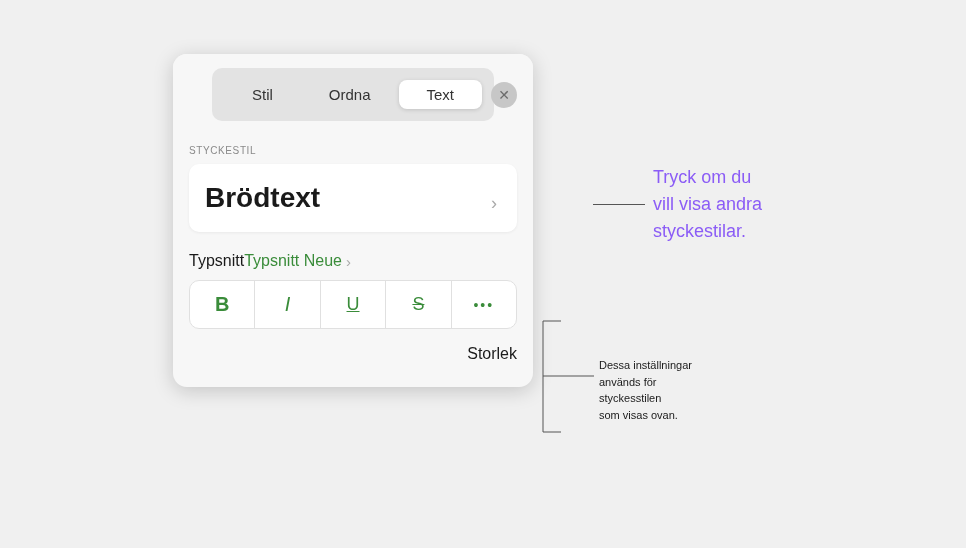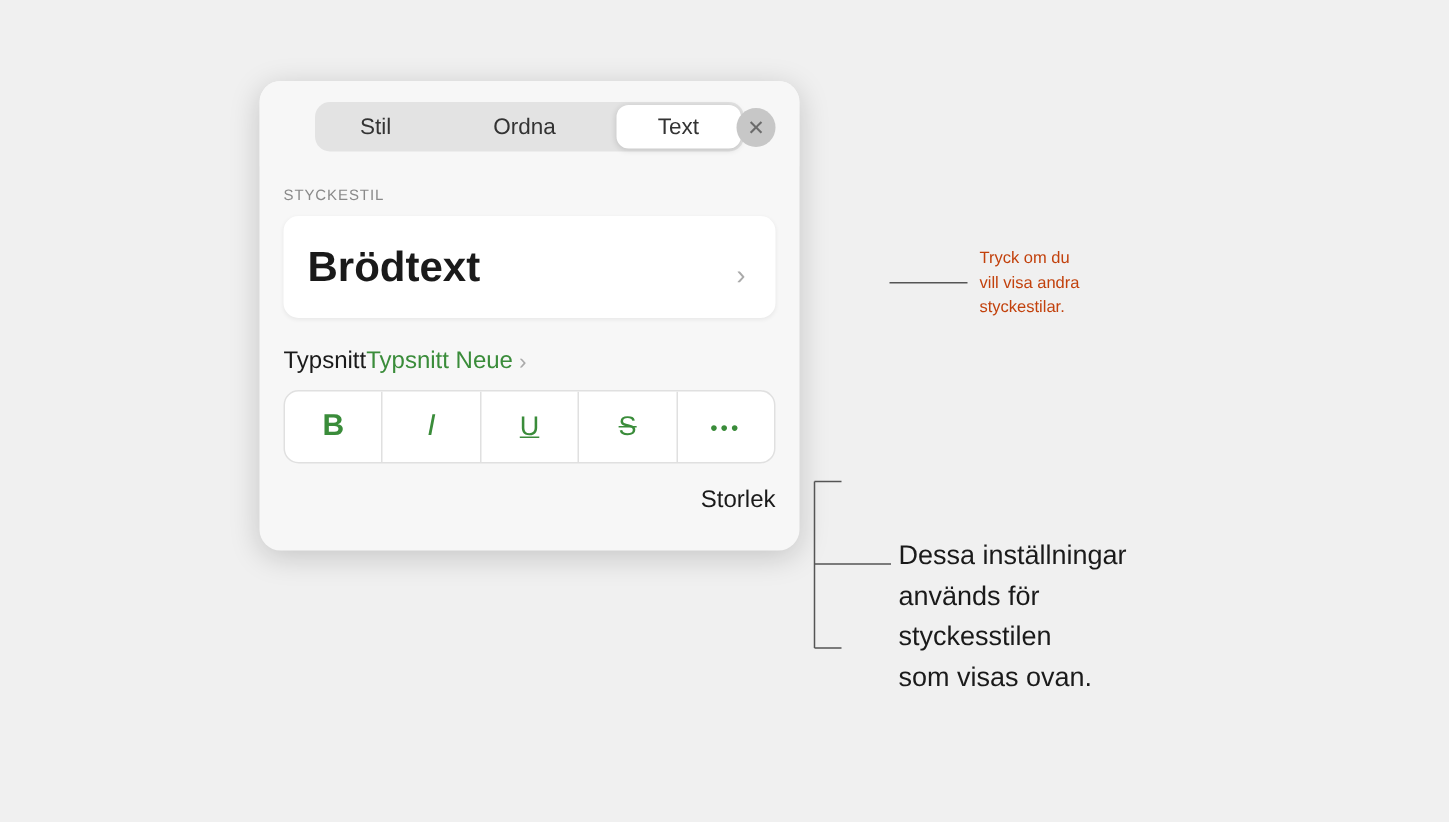--- a/index.html
+++ b/index.html
@@ -37,22 +37,22 @@
       background: #f7f7f7;
       padding: 14px 16px 10px 16px;
       gap: 0;
       position: relative;
     }
 
     .tab-group {
       display: flex;
       background: #e3e3e3;
       border-radius: 10px;
-      padding: 2px;
-      gap: 12px;
+      padding: 12px;
+      gap: 0;
     }
 
     .tab {
       padding: 6px 28px;
       border-radius: 8px;
       font-size: 15px;
       font-weight: 400;
       color: #333;
       cursor: pointer;
       border: none;
@@ -294,33 +294,33 @@
         <span class="size-label">Storlek</span>
       </div>
 
     </div>
   </div>
 
   <div style="position: relative; width: 260px; height: 420px; margin-top: 20px;">
 
     <div style="position: absolute; top: 90px; left: 60px; display: flex; align-items: center;">
       <div style="width: 52px; height: 1px; background: #555; margin-right: 0;"></div>
-      <div style="margin-left: 8px; font-size: 11px; color: #c2410c; line-height: 1.5;">
+      <div style="margin-left: 8px; font-size: 18px; color: #8b5cf6; line-height: 1.5;">
         Tryck om du<br>vill visa andra<br>styckestilar.
       </div>
     </div>
 
     <div style="position: absolute; top: 245px; left: 6px; display: flex; align-items: flex-start;">
 
       <svg width="60" height="115" viewBox="0 0 60 115">
         <line x1="4" y1="2" x2="4" y2="113" stroke="#555" stroke-width="1"></line>
         <line x1="4" y1="2" x2="22" y2="2" stroke="#555" stroke-width="1"></line>
         <line x1="4" y1="113" x2="22" y2="113" stroke="#555" stroke-width="1"></line>
         <line x1="4" y1="57" x2="55" y2="57" stroke="#555" stroke-width="1"></line>
       </svg>
-      <div style="font-size: 18px; color: #1a1a1a; line-height: 1.5; margin-top: 38px;">
+      <div style="font-size: 11px; color: #1a1a1a; line-height: 1.5; margin-top: 38px;">
         Dessa inställningar<br>används för<br>styckesstilen<br>som visas ovan.
       </div>
     </div>
 
   </div>
 
 </div>
 
 </body></html>

